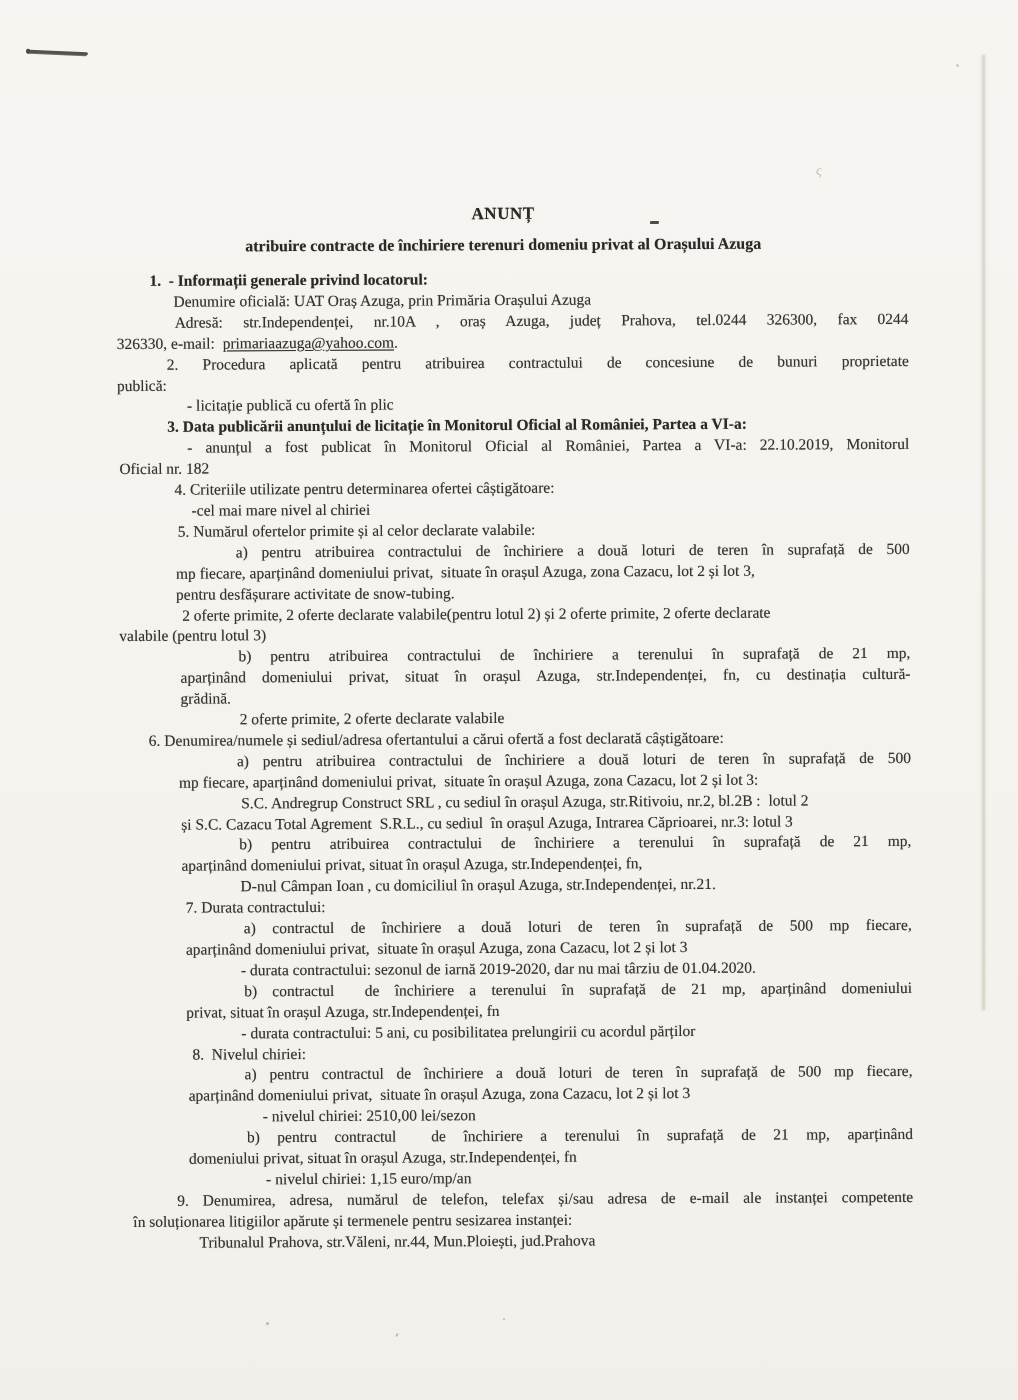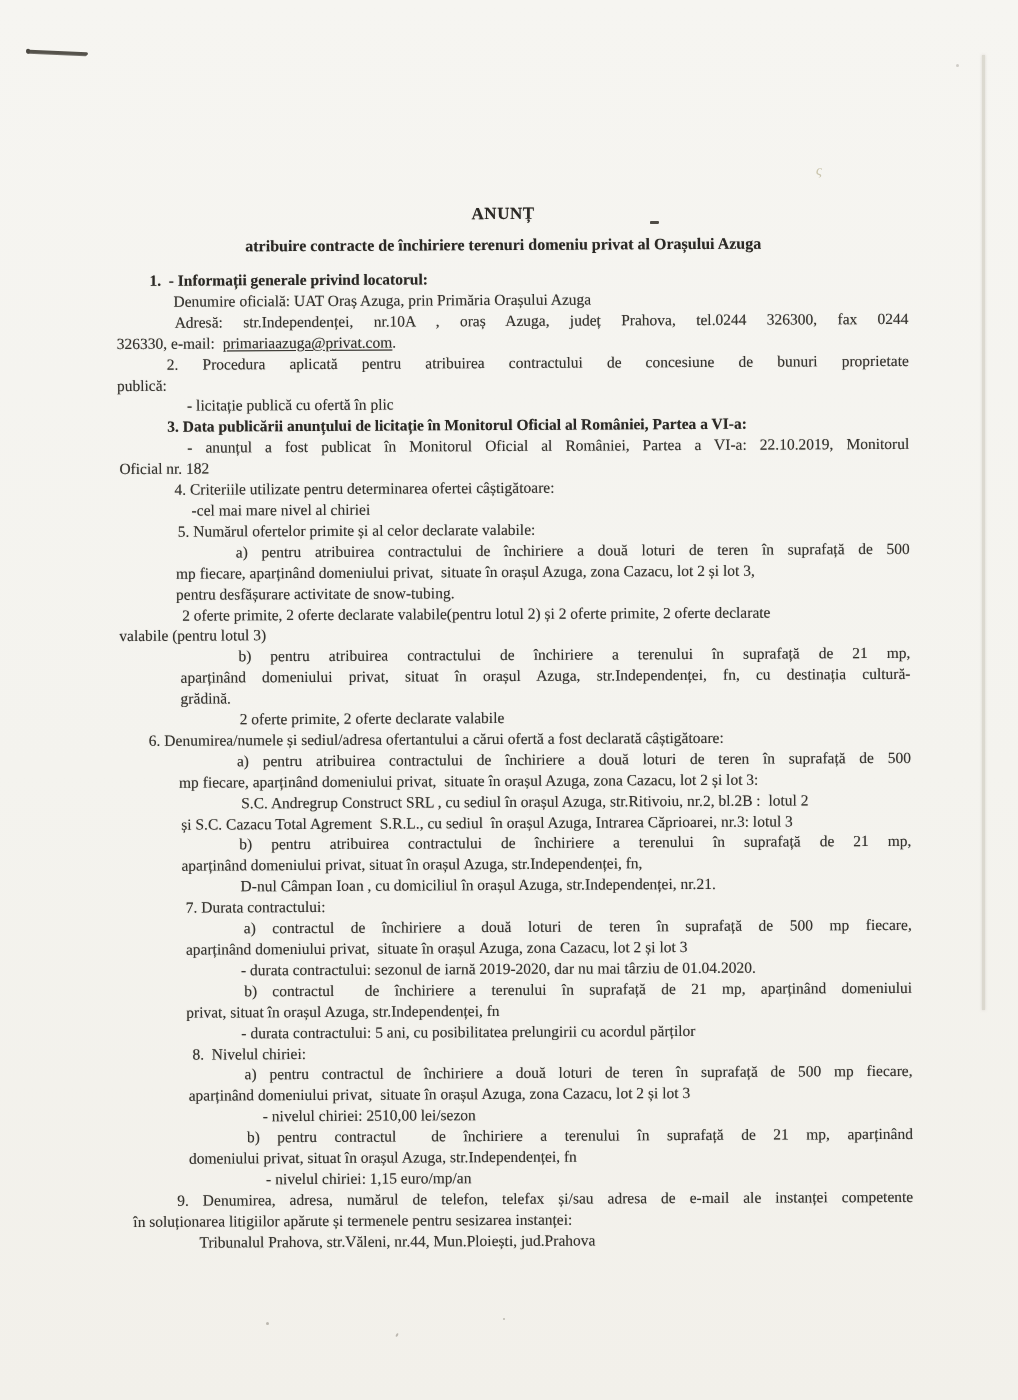--- a/index.html
+++ b/index.html
@@ -106,21 +106,21 @@
   <div class="speck s4"></div>
 
   <div class="doc-column">
     <div class="doc-title">ANUNȚ</div>
     <div class="doc-subtitle">atribuire contracte de închiriere terenuri domeniu privat al Orașului Azuga</div>
 
     <div class="lines">
       <div class="ln b" style="margin-left:33px">1.&nbsp; - Informații generale privind locatorul:</div>
       <div class="ln" style="margin-left:57px">Denumire oficială: UAT Oraș Azuga, prin Primăria Orașului Azuga</div>
       <div class="ln j" style="margin-left:58px">Adresă: str.Independenței, nr.10A , oraș Azuga, județ Prahova, tel.0244 326300, fax 0244</div>
-      <div class="ln" style="margin-left:0px"><span>326330, e-mail:&nbsp; </span><span class="email">primariaazuga@privat.com</span><span>.</span></div>
+      <div class="ln" style="margin-left:0px"><span>326330, e-mail:&nbsp; </span><span class="email">primariaazuga@yahoo.com</span><span>.</span></div>
       <div class="ln j" style="margin-left:50px">2. Procedura aplicată pentru atribuirea contractului de concesiune de bunuri proprietate</div>
       <div class="ln" style="margin-left:0px">publică:</div>
       <div class="ln" style="margin-left:70px">- licitație publică cu ofertă în plic</div>
       <div class="ln b" style="margin-left:50px">3. Data publicării anunțului de licitație în Monitorul Oficial al României, Partea a VI-a:</div>
       <div class="ln j" style="margin-left:70px">- anunțul a fost publicat în Monitorul Oficial al României, Partea a VI-a: 22.10.2019, Monitorul</div>
       <div class="ln" style="margin-left:2px">Oficial nr. 182</div>
       <div class="ln" style="margin-left:57px">4. Criteriile utilizate pentru determinarea ofertei câștigătoare:</div>
       <div class="ln" style="margin-left:74px">-cel mai mare nivel al chiriei</div>
       <div class="ln" style="margin-left:60px">5. Numărul ofertelor primite și al celor declarate valabile:</div>
       <div class="ln j" style="margin-left:118px">a) pentru atribuirea contractului de închiriere a două loturi de teren în suprafață de 500</div>

